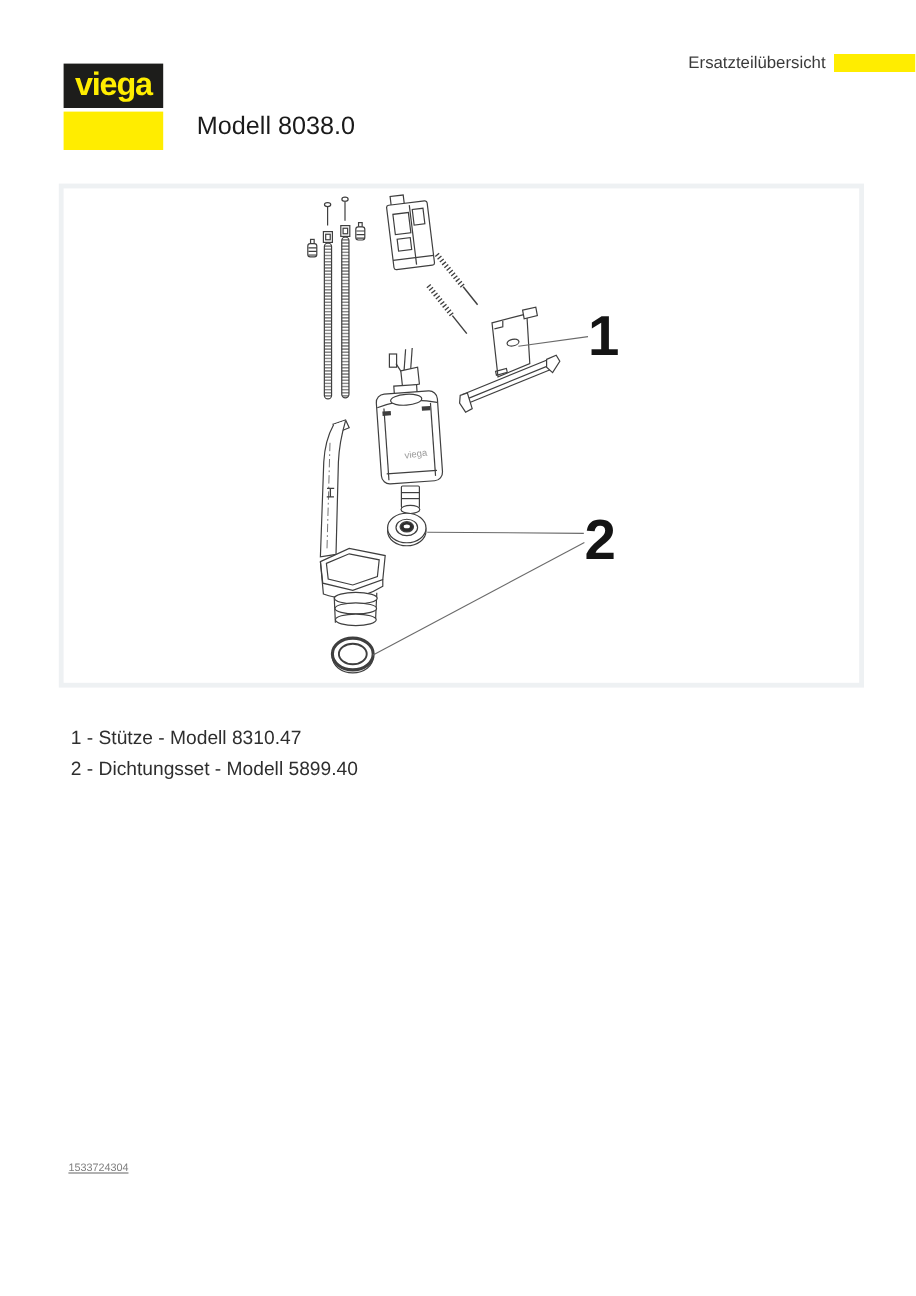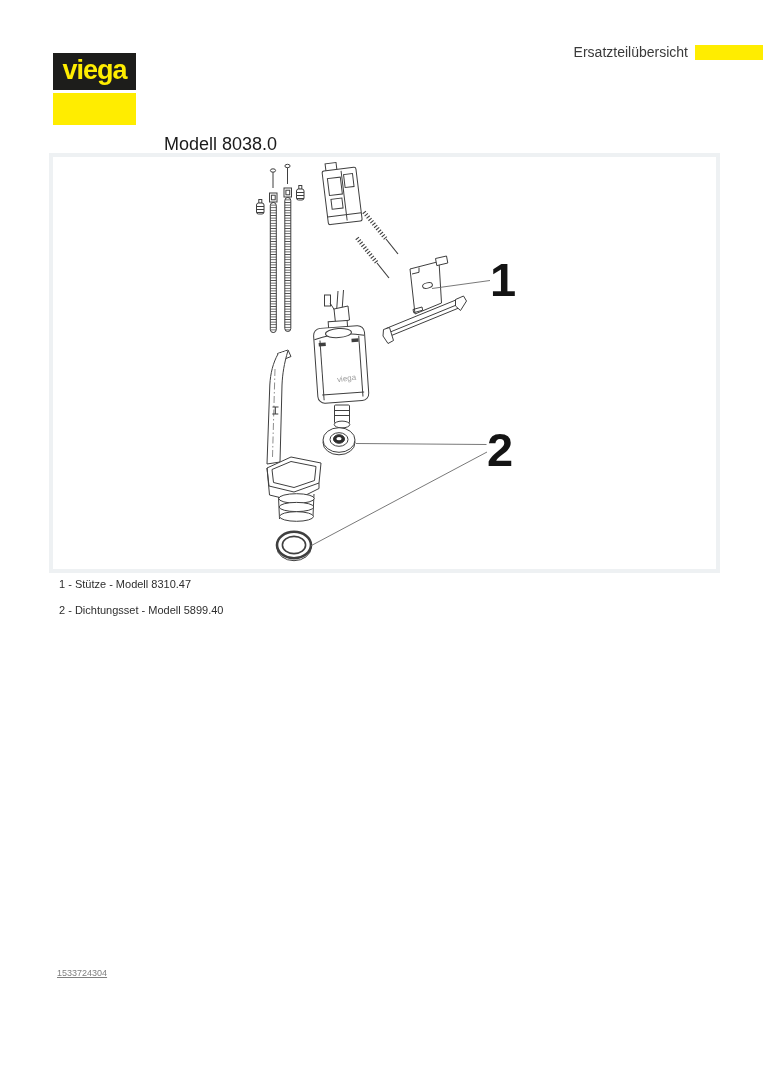--- a/index.html
+++ b/index.html
@@ -33,23 +33,22 @@
     background: #ffed00;
   }
   .title {
     position: absolute; left: 163px; top: 58px;
     font-size: 28px;
     color: #1a1a1a;
     letter-spacing: 0;
   }
   .subtitle {
     position: absolute; left: 164px; top: 94px;
-    font-size: 18px;
+    font-size: 21px;
     color: #1a1a1a;
-    margin-top: 40px;
   }
   .tag {
     position: absolute; right: 0; top: 44px;
     display: flex; align-items: center;
   }
   .tag-label {
     font-size: 14px;
     color: #3a3a3a;
     margin-right: 7px;
   }
@@ -60,22 +59,22 @@
   
   .diagram-panel {
     position: absolute; left: 49px; top: 153px;
     width: 671px; height: 420px;
     border: 4px solid #eef1f3;
     background: #ffffff;
   }
   .diagram-panel svg { display: block; }
   
   .parts-list {
-    position: absolute; left: 59px; top: 571px;
-    font-size: 11px;
+    position: absolute; left: 59px; top: 603px;
+    font-size: 16px;
     color: #2e2e2e;
   }
   .parts-list .row { line-height: 26px; }
   
   .footer-number {
     position: absolute; left: 57px; top: 968px;
     font-size: 9px;
     color: #7f7f7f;
     text-decoration: underline;
   }

